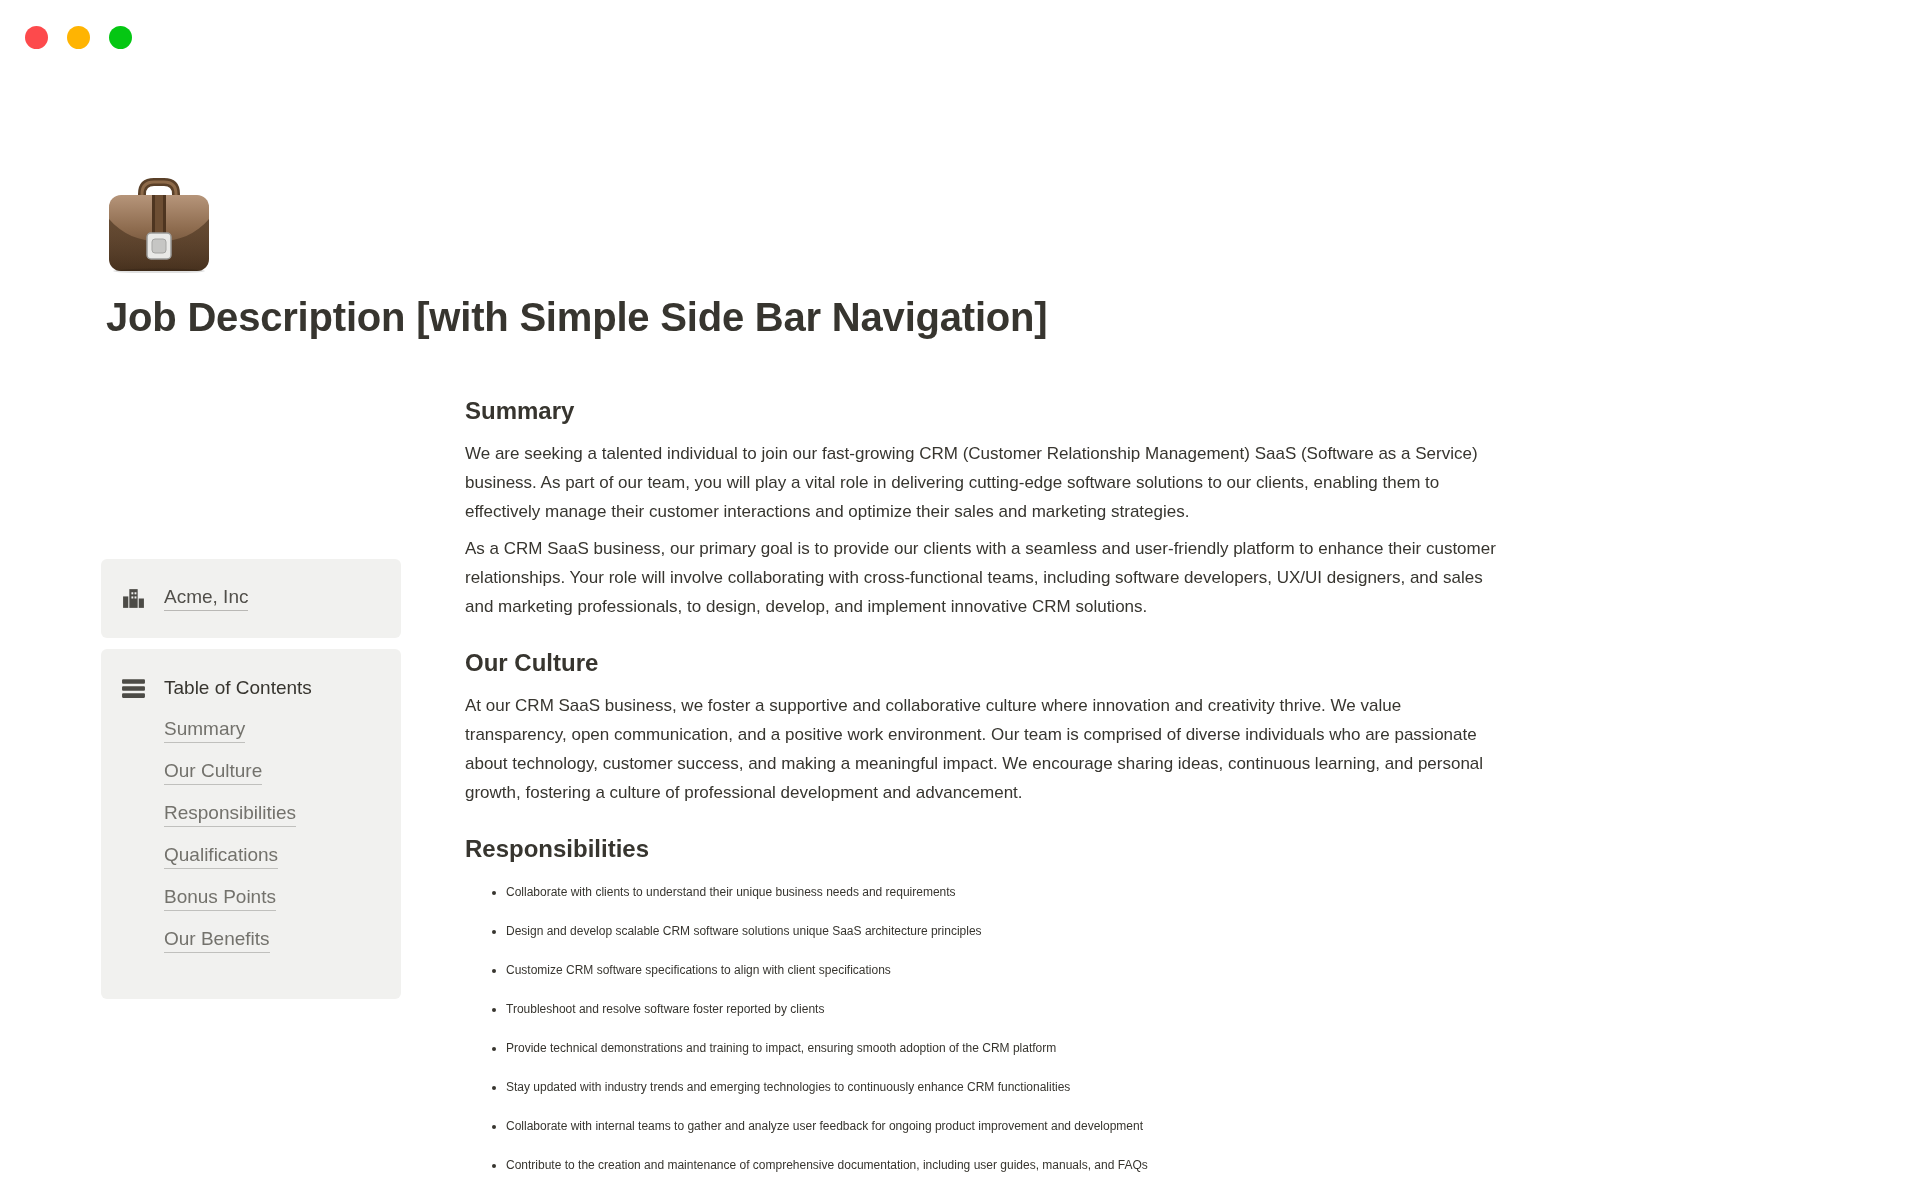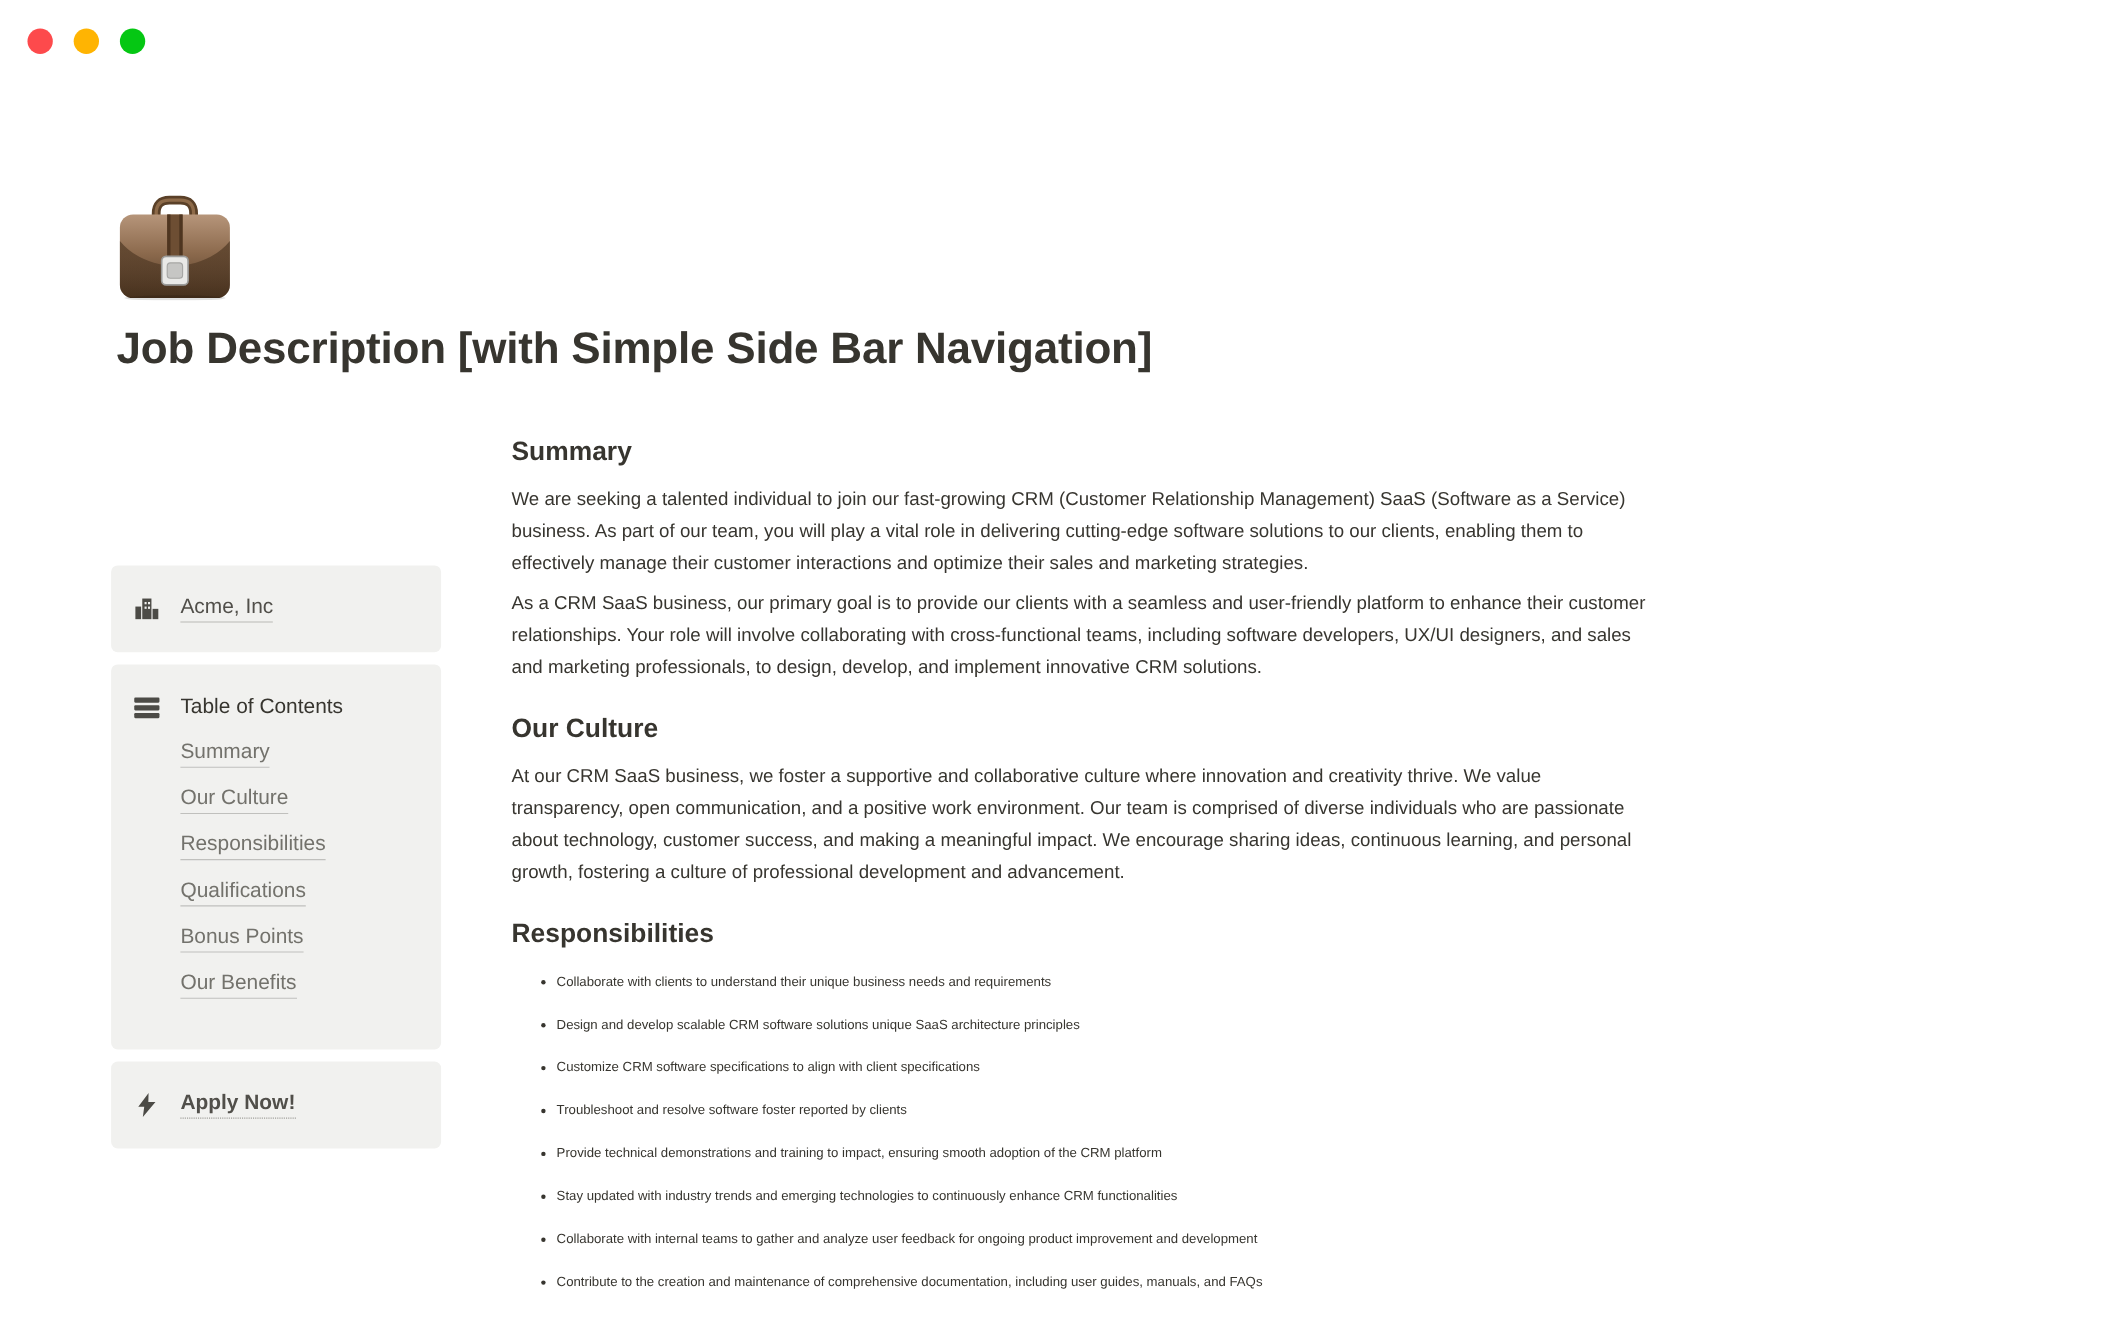--- a/index.html
+++ b/index.html
@@ -227,30 +227,20 @@
         <div class="toc-list">
           <div class="toc-item"><span class="toc-link">Summary</span></div>
           <div class="toc-item"><span class="toc-link">Our Culture</span></div>
           <div class="toc-item"><span class="toc-link">Responsibilities</span></div>
           <div class="toc-item"><span class="toc-link">Qualifications</span></div>
           <div class="toc-item"><span class="toc-link">Bonus Points</span></div>
           <div class="toc-item"><span class="toc-link">Our Benefits</span></div>
         </div>
       </div>
 
-      <div class="side-block">
-        <div class="side-row">
-          <span class="icon">
-            <svg width="25" height="25" viewBox="0 0 24 24" fill="#4c4b46">
-              <path d="M13.5 1.5 L4.5 13.5 h5.2 L8.5 22.5 L19.5 9.5 h-6.2 Z"></path>
-            </svg>
-          </span>
-          <span class="apply-link">Apply Now!</span>
-        </div>
-      </div>
 
     </aside>
 
     <main class="content">
 
       <section>
         <h2>Summary</h2>
         <p>We are seeking a talented individual to join our fast-growing CRM (Customer Relationship Management) SaaS (Software as a Service) business. As part of our team, you will play a vital role in delivering cutting-edge software solutions to our clients, enabling them to effectively manage their customer interactions and optimize their sales and marketing strategies.</p>
         <p>As a CRM SaaS business, our primary goal is to provide our clients with a seamless and user-friendly platform to enhance their customer relationships. Your role will involve collaborating with cross-functional teams, including software developers, UX/UI designers, and sales and marketing professionals, to design, develop, and implement innovative CRM solutions.</p>
       </section>

